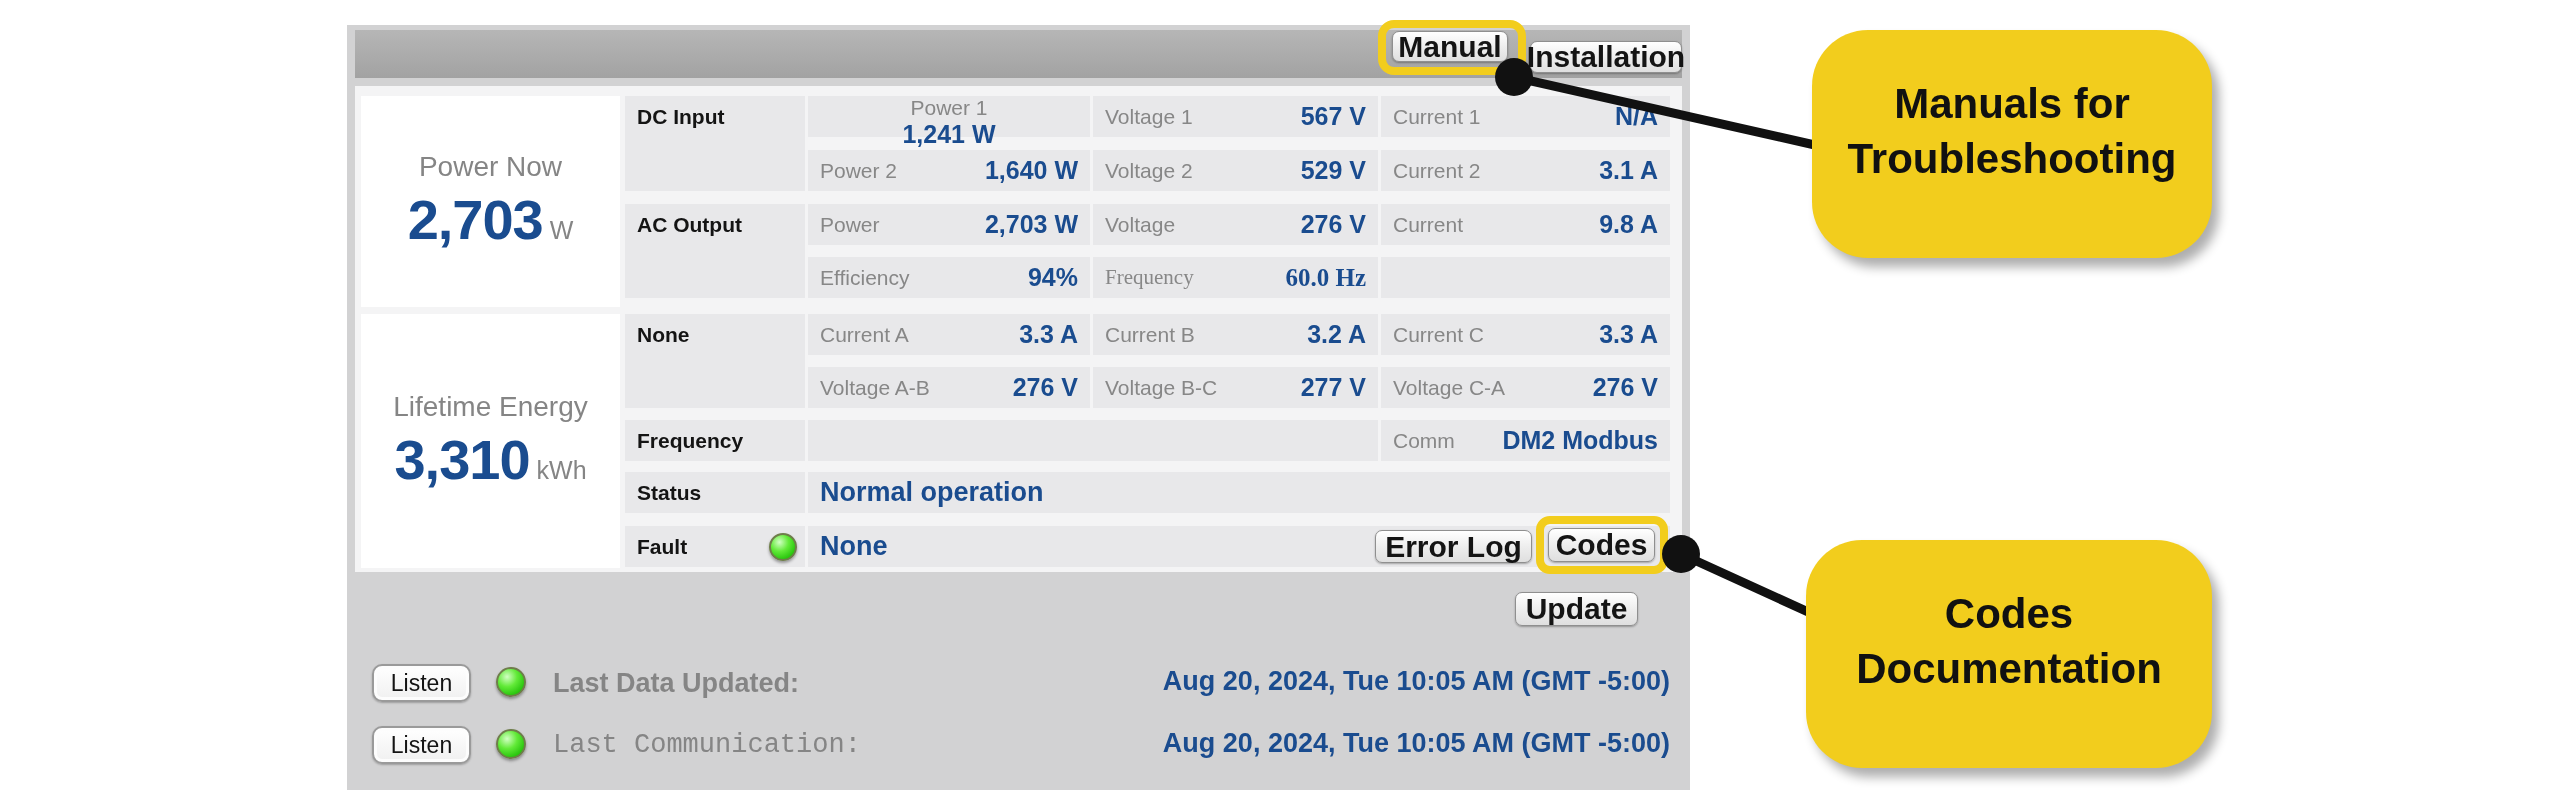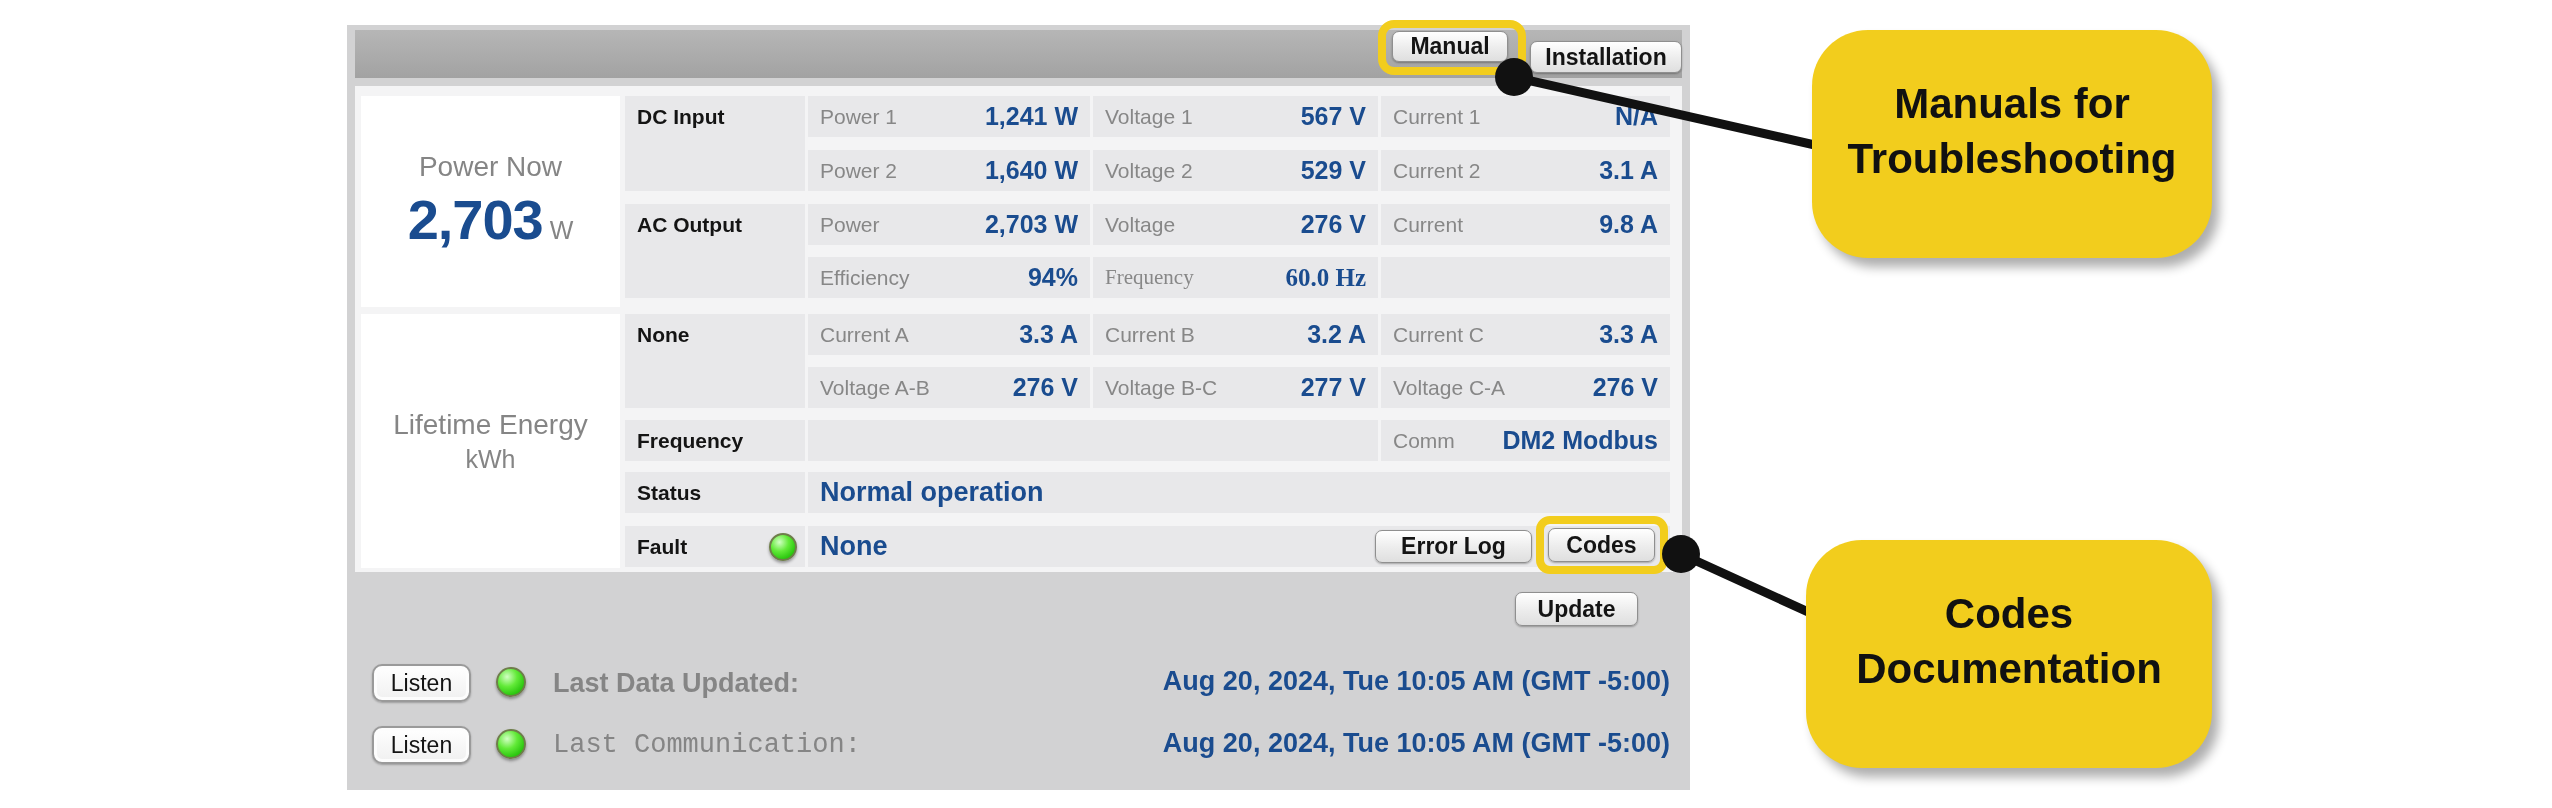--- a/index.html
+++ b/index.html
@@ -17,21 +17,21 @@
   .cell{background:#e8e8ea;display:flex;align-items:center;justify-content:space-between;
         padding:0 12px;box-sizing:border-box;}
   .clabel{color:#878787;font-size:21px;white-space:nowrap;}
   .cvalue{color:#1a4c8f;font-weight:bold;font-size:25px;white-space:nowrap;}
   .seccell{background:#e8e8ea;box-sizing:border-box;padding:0 8px 0 12px;}
   .secinner{height:41px;display:flex;align-items:center;justify-content:space-between;}
   .seclabel{color:#141414;font-weight:bold;font-size:21px;white-space:nowrap;}
   .statusval{color:#1a4c8f;font-weight:bold;font-size:27px;}
   .btn{display:flex;align-items:center;justify-content:center;box-sizing:border-box;
        background:linear-gradient(#ffffff,#ececec 55%,#dfdfdf);border:1px solid #8f8f8f;
-       border-radius:7px;font-weight:bold;font-size:23px;color:#141414;
+       border-radius:7px;font-weight:bold;font-size:30px;color:#141414;
        box-shadow:0 1px 2px rgba(0,0,0,0.3);cursor:pointer;white-space:nowrap;}
   .listenbtn{display:flex;align-items:center;justify-content:center;box-sizing:border-box;
        background:linear-gradient(#ffffff,#f0f0f0);border:2px solid #9a9a9a;border-radius:10px;
        box-shadow:inset 0 0 0 3px #fdfdfd,0 1px 2px rgba(0,0,0,0.25);
        font-size:23px;color:#141414;cursor:pointer;}
   .ring{box-sizing:border-box;border:8px solid #f2cd1d;border-radius:16px;background:transparent;}
   .led{border-radius:50%;background:radial-gradient(circle at 35% 30%,#d2ffc4 0%,#62ea38 40%,#2fc912 72%,#1da306 100%);
        border:2px solid #6e7d4a;box-shadow:0 2px 3px rgba(0,0,0,0.35);box-sizing:border-box;}
   .gray-label{color:#858585;font-size:27px;white-space:nowrap;}
   .timestamp{color:#1a4c8f;font-weight:bold;font-size:27px;white-space:nowrap;text-align:right;}
@@ -52,20 +52,21 @@
   <div class="abs whitebox" style="left:361px;top:96px;width:259px;height:211px;">
     <div class="boxtitle">Power Now</div>
     <div class="bignum">
       <span class="num">2,703</span>
       <span class="unit">W</span>
     </div>
   </div>
   <div class="abs whitebox" style="left:361px;top:314px;width:259px;height:254px;">
     <div class="boxtitle">Lifetime Energy</div>
     <div class="bignum">
+      <span class="num">3,310</span>
       <span class="unit">kWh</span>
     </div>
   </div>
 
   <div class="abs seccell" style="left:625px;top:96px;width:180px;height:95px;">
     <div class="secinner">
         <span class="seclabel">DC Input</span>
       </div>
   </div>
   <div class="abs seccell" style="left:625px;top:204px;width:180px;height:94px;">
@@ -88,21 +89,21 @@
         <span class="seclabel">Status</span>
       </div>
   </div>
   <div class="abs seccell" style="left:625px;top:526px;width:180px;height:41px;">
     <div class="secinner">
       <span class="seclabel">Fault</span>
       <span class="led" style="width:28px;height:28px;"></span>
     </div>
   </div>
 
-  <div class="abs cell" style="left:808px;top:96px;width:282px;height:41px;">
+  <div class="abs cell" style="left:808px;top:96px;width:282px;height:41px;flex-direction:column;">
     <span class="clabel">Power 1</span>
     <span class="cvalue">1,241 W</span>
   </div>
   <div class="abs cell" style="left:1093px;top:96px;width:285px;height:41px;">
     <span class="clabel">Voltage 1</span>
     <span class="cvalue">567 V</span>
   </div>
   <div class="abs cell" style="left:1381px;top:96px;width:289px;height:41px;">
     <span class="clabel">Current 1</span>
     <span class="cvalue">N/A</span>

